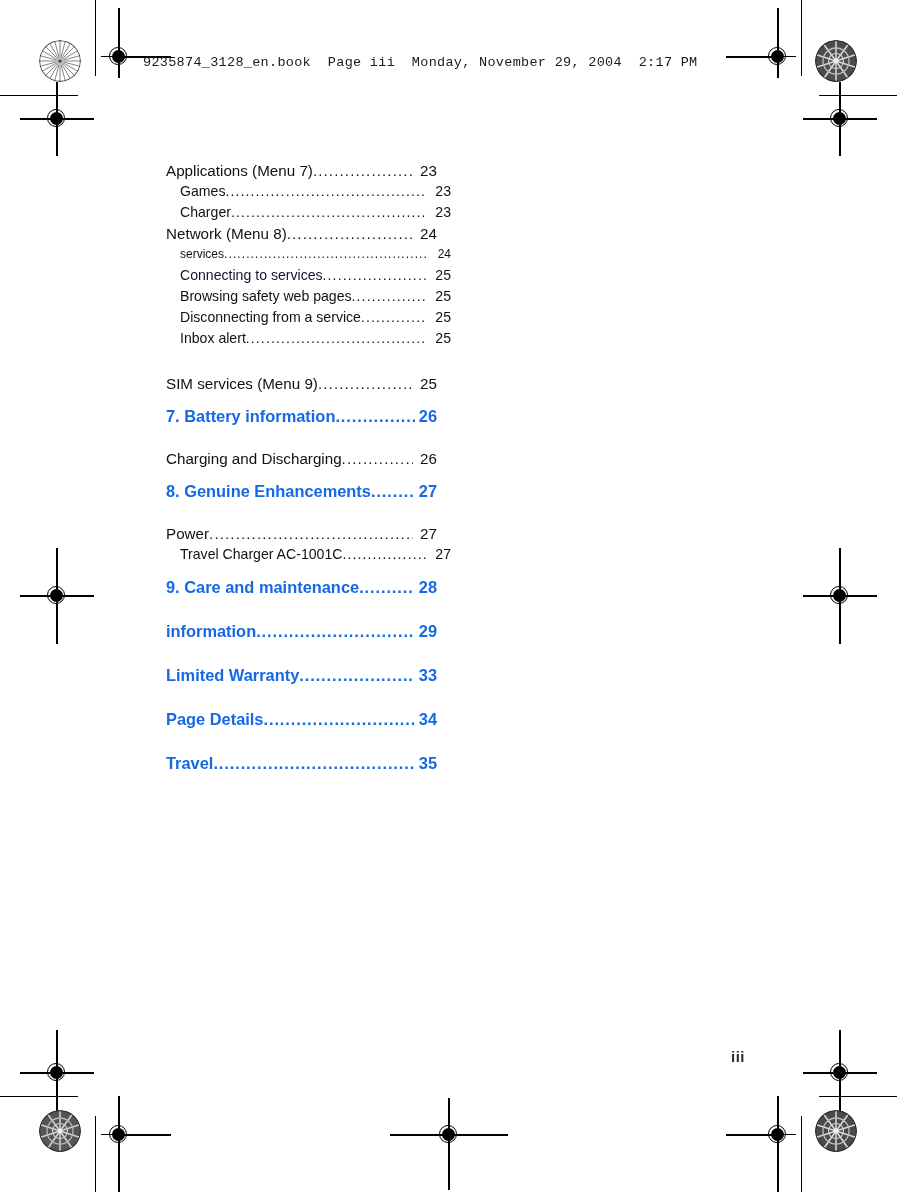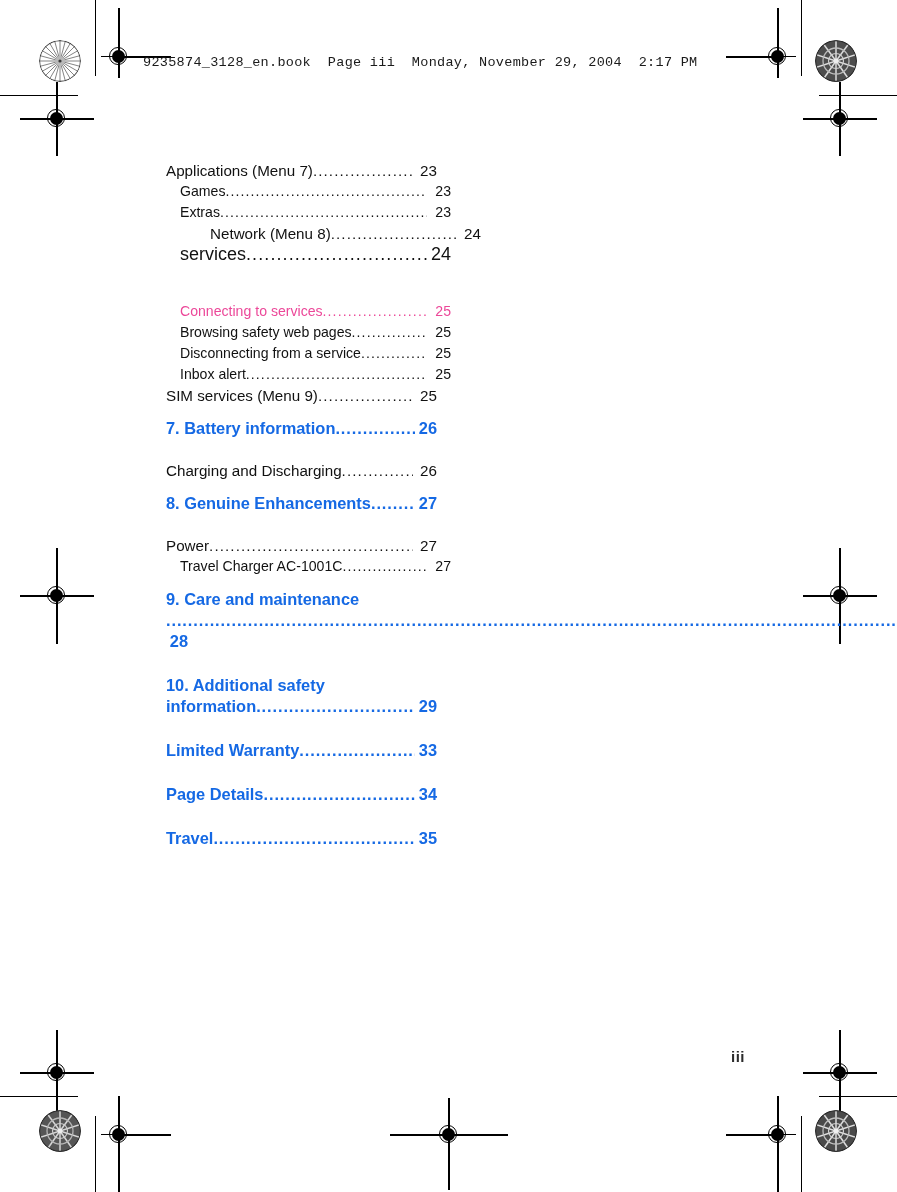--- a/index.html
+++ b/index.html
@@ -129,21 +129,21 @@
     font-size: 14.1px;
     line-height: 21px;
     margin-left: 14px;
     font-weight: 400;
   }
   .lvl2 .toc-page { width: 24px; }
   .lvl2 .toc-dots { font-size: 14.1px; }
 
   
   .cont {
-    font-size: 18px;
+    font-size: 12px;
     line-height: 21px;
     margin-left: 14px;
     font-weight: 400;
   }
   .cont .toc-page { width: 24px; }
 
   
   .chap {
     font-size: 16.4px;
     line-height: 21px;
@@ -414,55 +414,55 @@
       <span class="toc-label">Applications (Menu 7) </span>
       <span class="toc-dots">........................................................................................................................................................................................................</span>
       <span class="toc-page">23</span>
     </div>
     <div class="toc-row lvl2" style="color: rgb(17, 17, 17);">
       <span class="toc-label">Games</span>
       <span class="toc-dots">........................................................................................................................................................................................................</span>
       <span class="toc-page">23</span>
     </div>
     <div class="toc-row lvl2" style="color: rgb(17, 17, 17);">
-      <span class="toc-label">Extras</span>
+      <span class="toc-label">Charger</span>
       <span class="toc-dots">........................................................................................................................................................................................................</span>
       <span class="toc-page">23</span>
     </div>
-    <div class="toc-row lvl1" style="color: rgb(17, 17, 17); margin-left: 44px;">
+    <div class="toc-row lvl1" style="color: rgb(17, 17, 17);">
       <span class="toc-label">Network (Menu 8)</span>
       <span class="toc-dots">........................................................................................................................................................................................................</span>
       <span class="toc-page">24</span>
     </div>
     <div class="toc-row cont" style="color: rgb(17, 17, 17);">
       <span class="toc-label">services</span>
       <span class="toc-dots">........................................................................................................................................................................................................</span>
       <span class="toc-page">24</span>
     </div>
-    <div class="toc-row lvl2" style="color: #ec4899; margin-top: 36px;">
+    <div class="toc-row lvl2" style="color: #0f172a;">
       <span class="toc-label">Connecting to services </span>
       <span class="toc-dots">........................................................................................................................................................................................................</span>
       <span class="toc-page">25</span>
     </div>
     <div class="toc-row lvl2" style="color: rgb(17, 17, 17);">
       <span class="toc-label">Browsing safety web pages</span>
       <span class="toc-dots">........................................................................................................................................................................................................</span>
       <span class="toc-page">25</span>
     </div>
     <div class="toc-row lvl2" style="color: rgb(17, 17, 17);">
       <span class="toc-label">Disconnecting from a service </span>
       <span class="toc-dots">........................................................................................................................................................................................................</span>
       <span class="toc-page">25</span>
     </div>
     <div class="toc-row lvl2" style="color: rgb(17, 17, 17);">
       <span class="toc-label">Inbox alert</span>
       <span class="toc-dots">........................................................................................................................................................................................................</span>
       <span class="toc-page">25</span>
     </div>
-    <div class="toc-row lvl1" style="color: rgb(17, 17, 17);">
+    <div class="toc-row lvl1" style="color: rgb(17, 17, 17); margin-top: 24px;">
       <span class="toc-label">SIM services (Menu 9) </span>
       <span class="toc-dots">........................................................................................................................................................................................................</span>
       <span class="toc-page">25</span>
     </div>
     <div class="chap-spacer-top"></div>
     <div class="toc-row chap" style="color: rgb(21, 105, 228);">
       <span class="toc-label">7. Battery information</span>
       <span class="toc-dots" style="font-weight: 700; color: rgb(21, 105, 228);">........................................................................................................................................................................................................</span>
       <span class="toc-page" style="color: rgb(21, 105, 228);">26</span>
     </div>
@@ -485,33 +485,28 @@
       <span class="toc-label">Power </span>
       <span class="toc-dots">........................................................................................................................................................................................................</span>
       <span class="toc-page">27</span>
     </div>
     <div class="toc-row lvl2" style="color: rgb(17, 17, 17);">
       <span class="toc-label">Travel Charger AC-1001C</span>
       <span class="toc-dots">........................................................................................................................................................................................................</span>
       <span class="toc-page">27</span>
     </div>
     <div class="chap-spacer-top"></div>
-    <div class="toc-row chap" style="color: rgb(21, 105, 228); flex-direction: column;">
+    <div class="toc-row chap" style="color: rgb(21, 105, 228);">
       <span class="toc-label">9. Care and maintenance</span>
       <span class="toc-dots" style="font-weight: 700; color: rgb(21, 105, 228);">........................................................................................................................................................................................................</span>
       <span class="toc-page" style="color: rgb(21, 105, 228);">28</span>
     </div>
     <div class="chap-spacer-bot"></div>
     <div class="chap-spacer-top"></div>
     <div class="toc-row chap" style="color: rgb(21, 105, 228);">
-      <span class="toc-label">10. Additional safety</span>
-      <span style="flex: 1 1 auto;"></span>
-      <span class="toc-page" style="color: rgb(21, 105, 228);"></span>
-    </div>
-    <div class="toc-row chap" style="color: rgb(21, 105, 228);">
       <span class="toc-label">information</span>
       <span class="toc-dots" style="font-weight: 700; color: rgb(21, 105, 228);">........................................................................................................................................................................................................</span>
       <span class="toc-page" style="color: rgb(21, 105, 228);">29</span>
     </div>
     <div class="chap-spacer-bot"></div>
     <div class="chap-spacer-top"></div>
     <div class="toc-row chap" style="color: rgb(21, 105, 228);">
       <span class="toc-label">Limited Warranty </span>
       <span class="toc-dots" style="font-weight: 700; color: rgb(21, 105, 228);">........................................................................................................................................................................................................</span>
       <span class="toc-page" style="color: rgb(21, 105, 228);">33</span>

